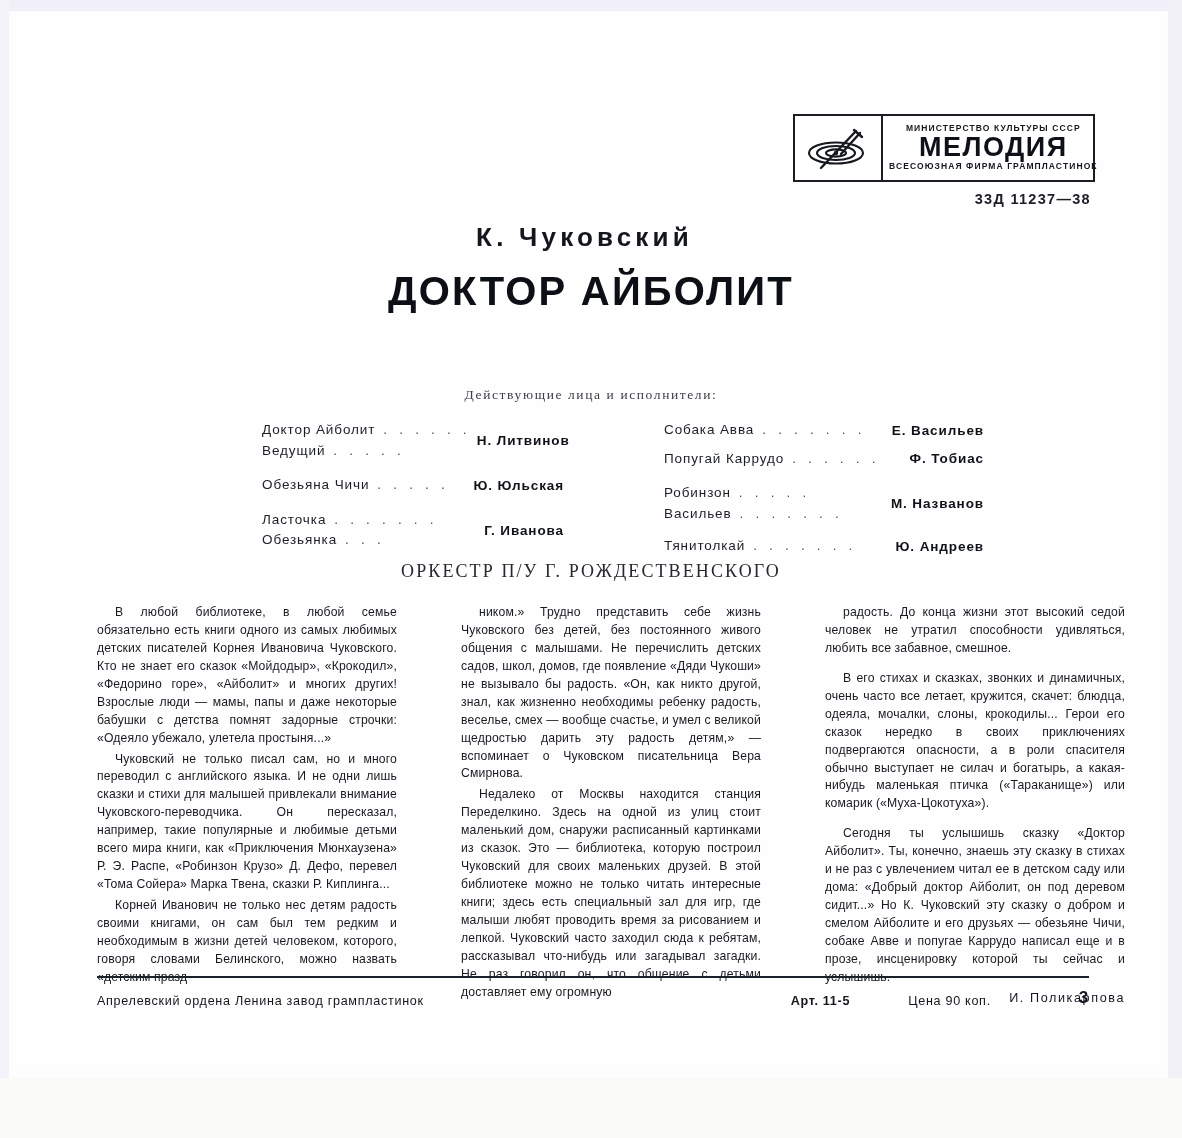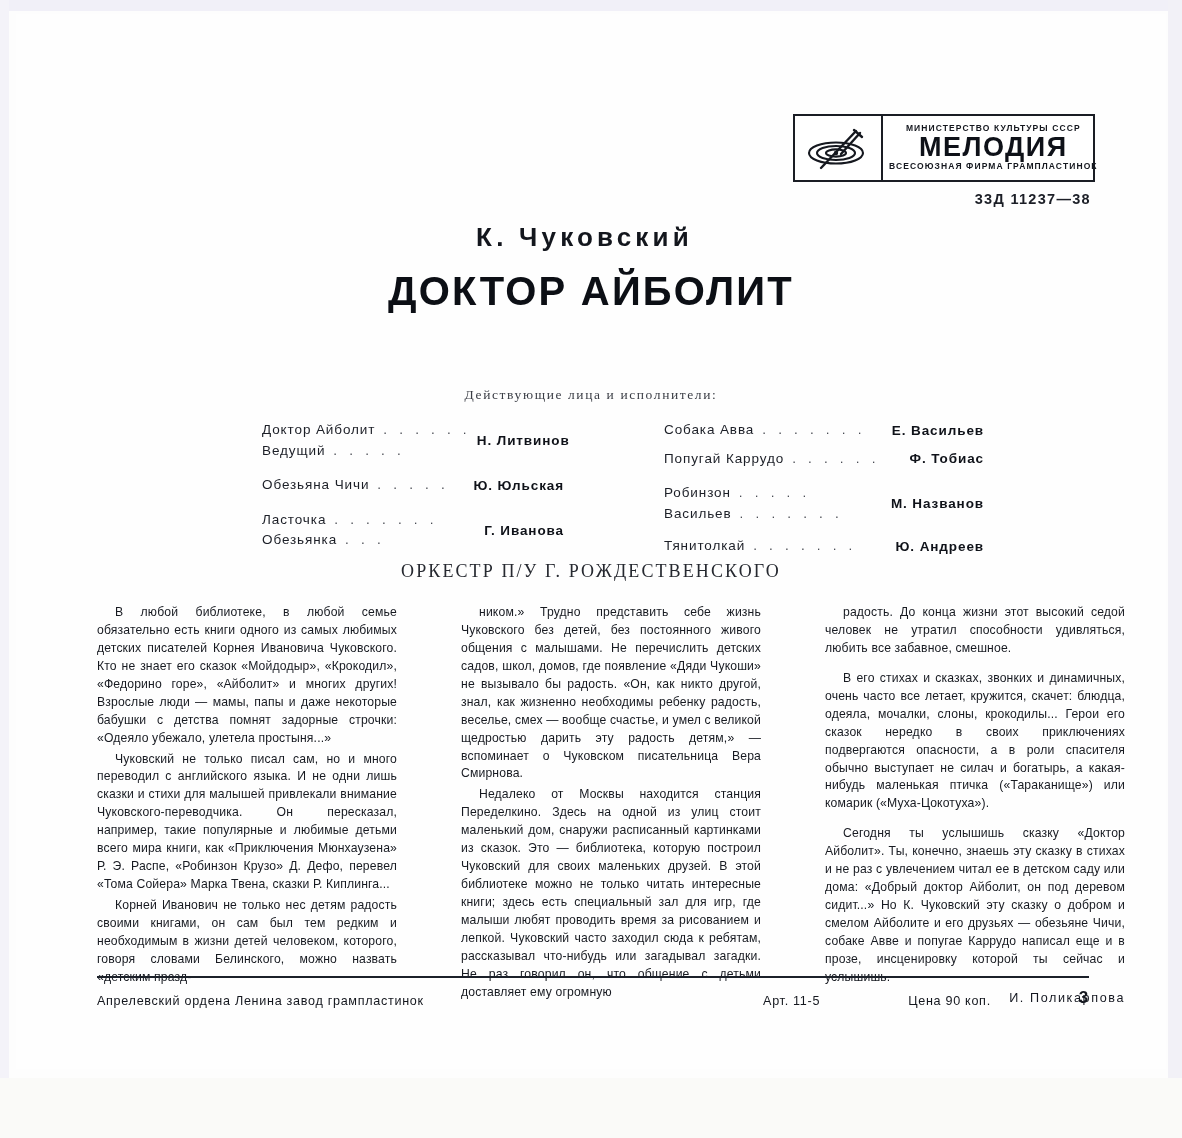--- a/index.html
+++ b/index.html
@@ -246,21 +246,21 @@
     left: 97px; top: 988px;
     width: 992px;
     display: flex;
     align-items: flex-end;
     font-size: 12.6px;
     letter-spacing: 0.7px;
     color: #14171e;
   }
   .footer-left { flex: none; }
   .footer-spacer { flex: 1; }
-  .footer-art { margin-right: 88px; }
+  .footer-art { margin-right: 58px; font-weight: bold; }
   .footer-price { margin-right: 88px; }
   .footer-page {
     font-size: 17px;
     font-weight: 700;
   }
 </style>
 </head>
 <body>
 
 <div class="page">

